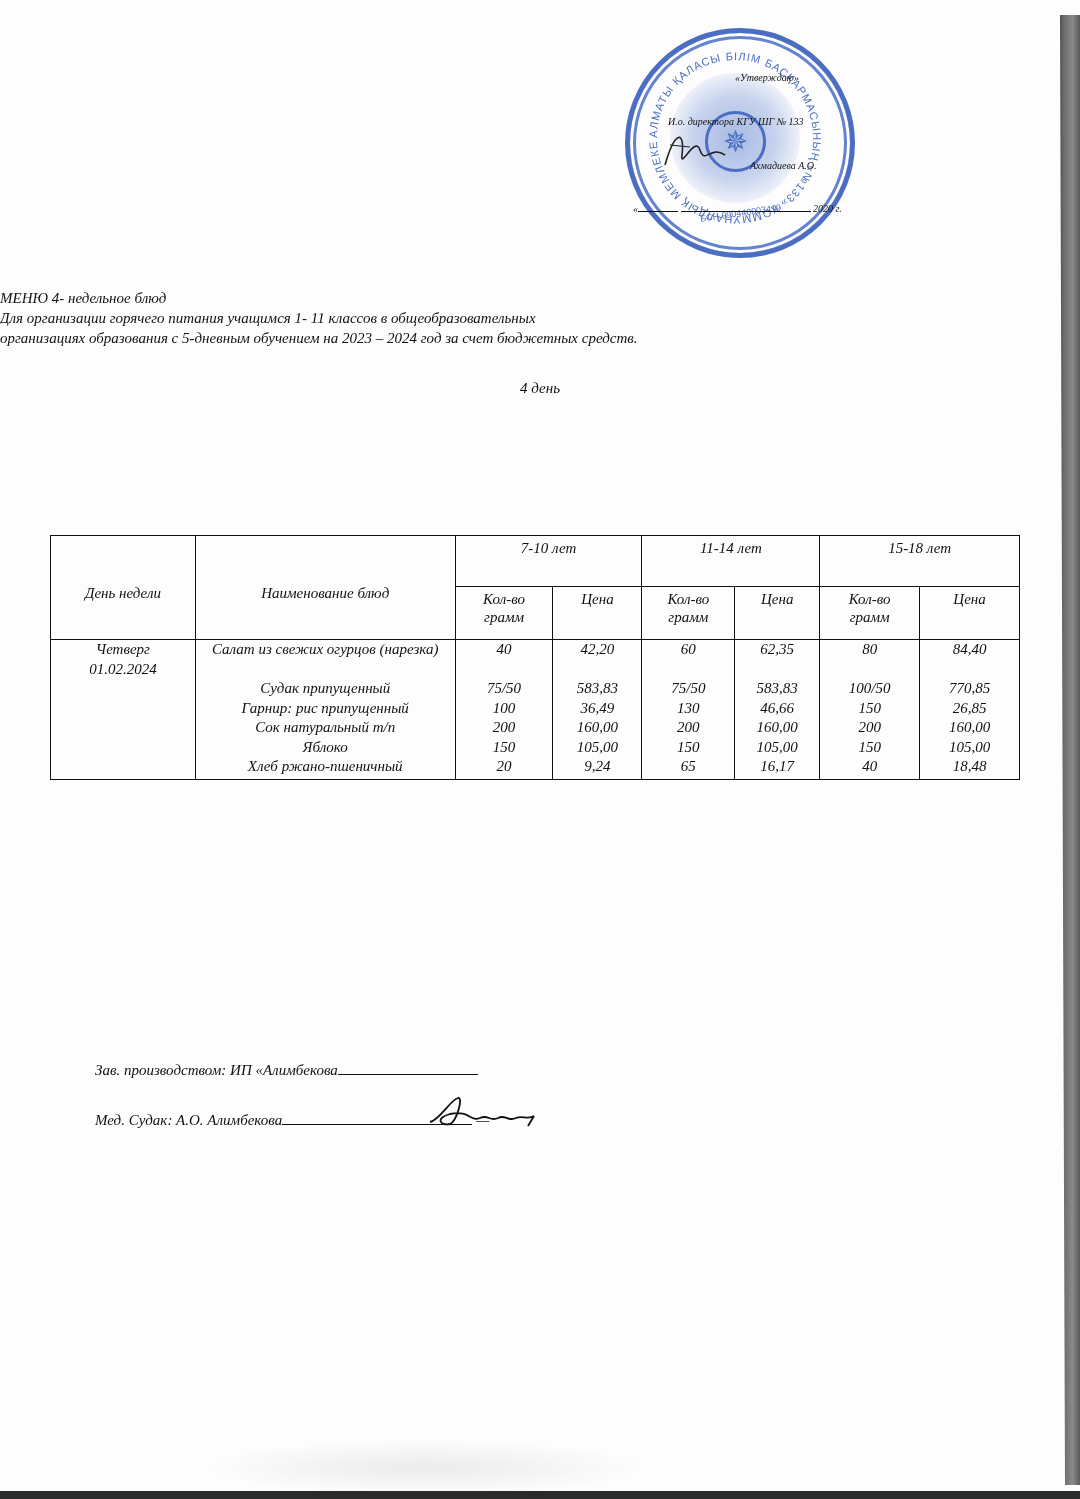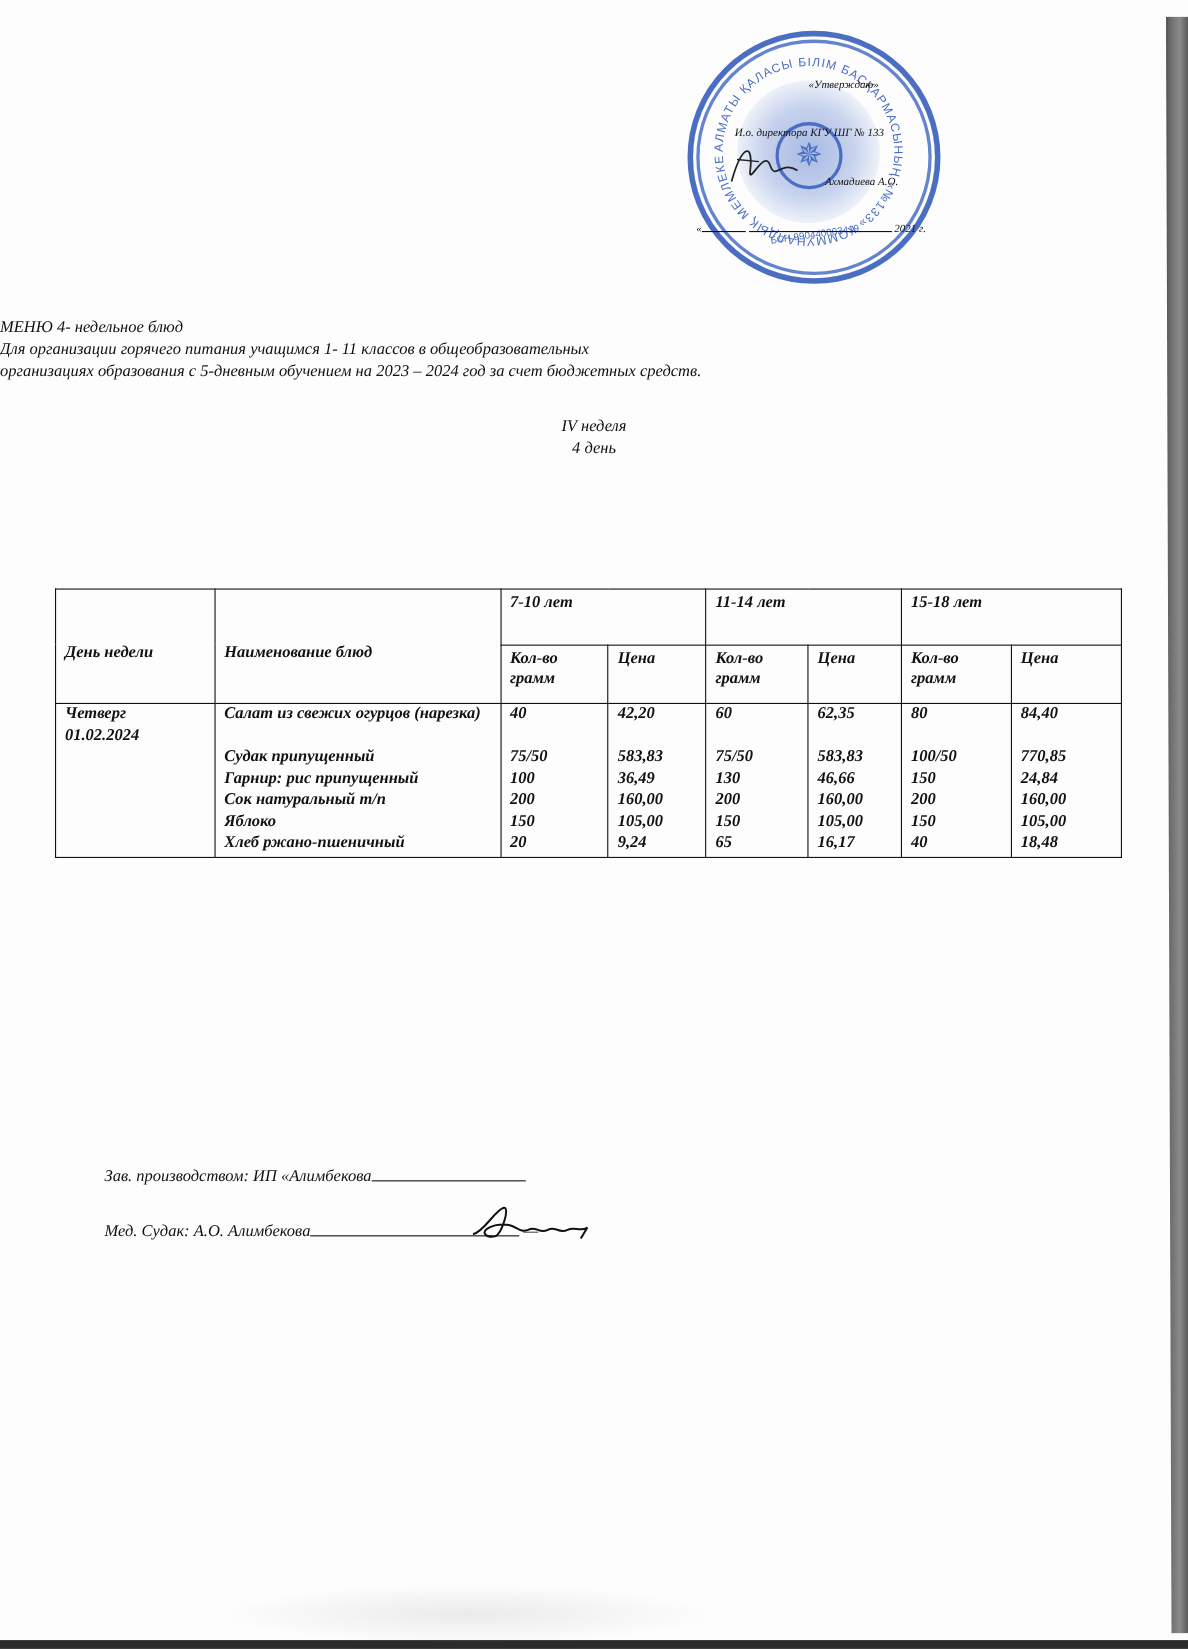--- a/index.html
+++ b/index.html
@@ -72,21 +72,21 @@
     position: absolute; left: 0; top: 378px; width: 1080px; text-align: center;
     font-size: 15px; line-height: 20px;
   }
 
   
   table.menu {
     position: absolute; left: 50px; top: 535px; width: 970px;
     border-collapse: collapse; font-size: 15px;
   }
   table.menu td, table.menu th {
-    border: 1.5px solid #111; font-weight: bold; text-align: left;
+    border: 1.5px solid #111; font-weight: normal; text-align: center;
     vertical-align: top; padding: 3px 8px; line-height: 18px;
   }
   .hdr-main { vertical-align: middle !important; height: 86px; padding-top: 14px !important; }
   .hdr-age { height: 38px; }
   .hdr-sub { height: 40px; }
   .body-cell { padding-top: 0 !important; padding-bottom: 2px !important; }
   .body-cell div { height: 19.5px; white-space: nowrap; }
   .body-cell div.tall { height: 39px; white-space: normal; }
 
   
@@ -120,30 +120,29 @@
 <div class="approve approve-1">«Утверждаю»</div>
 <div class="approve approve-2">И.о. директора  КГУ ШГ № 133</div>
 <svg class="signature-director" viewBox="0 0 70 50">
   <path d="M5,40 C15,5 25,5 22,30 C20,45 35,10 40,25 C45,40 50,20 65,30" stroke="#222" stroke-width="1.6" fill="none"></path>
   <path d="M10,20 L30,22" stroke="#222" stroke-width="1.2" fill="none"></path>
 </svg>
 <div class="approve approve-3">
   <span class="underline" style="width:0"></span><span>Ахмадиева А.О.</span>
 </div>
 <div class="approve approve-4">
-  <span>«</span><span class="underline" style="width:40px"></span>&nbsp;<span class="underline" style="width:130px"></span>&nbsp;<span>2021 г.</span>
+  <span>«</span><span class="underline" style="width:40px"></span>&nbsp;<span class="underline" style="width:130px"></span>&nbsp;<span>2020 г.</span>
 </div>
 
 <div class="title-block">
   <div>МЕНЮ 4- недельное блюд</div>
   <div>Для организации горячего питания учащимся 1- 11 классов в общеобразовательных</div>
   <div>организациях образования с 5-дневным обучением на 2023 – 2024 год за счет бюджетных средств.</div>
 </div>
 <div class="week-block">
-  <div>IV неделя</div>
   <div>4 день</div>
 </div>
 
 <table class="menu">
   <colgroup>
     <col style="width:145px">
       <col style="width:260px">
     <col style="width:98px">
       <col style="width:89px">
     <col style="width:93px">
@@ -216,21 +215,21 @@
       <div class="tall">80</div>
       <div>100/50</div>
       <div>150</div>
       <div>200</div>
       <div>150</div>
       <div>40</div>
     </td>
     <td class="body-cell">
       <div class="tall">84,40</div>
       <div>770,85</div>
-      <div>24,84</div>
+      <div>26,85</div>
       <div>160,00</div>
       <div>105,00</div>
       <div>18,48</div>
     </td>
   </tr>
 </tbody>
   </table>
 
 <div class="footer-line footer-1">
   <span>Зав. производством: ИП «Алимбекова</span><span class="blank" style="width:140px"></span>

